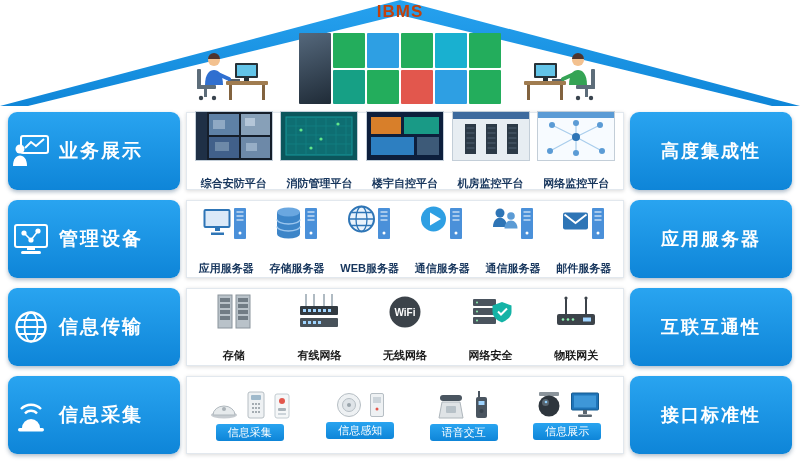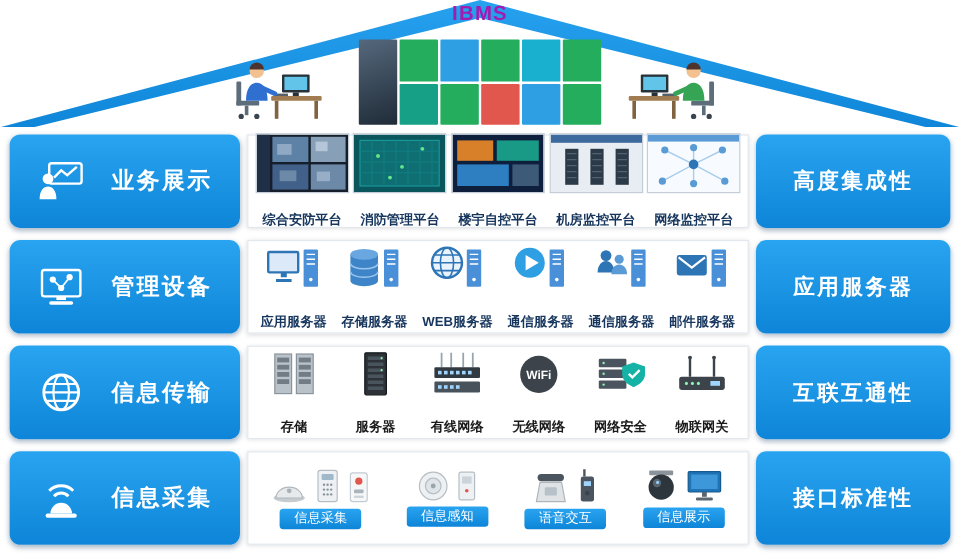--- a/index.html
+++ b/index.html
@@ -6,37 +6,37 @@
   body{font-family:"Liberation Sans","DejaVu Sans",sans-serif;background:#fff}
   .canvas{position:relative;width:800px;height:463px;overflow:hidden;background:#fff}
 
   
   .roof{position:absolute;left:0;top:0;width:800px;height:106px}
   .roof-tri{position:absolute;left:0;top:0;width:100%;height:100%;
     background:linear-gradient(180deg,#27a2ef,#0f86d8);
     clip-path:polygon(50% 0,100% 100%,0 100%)}
   .roof-inner{position:absolute;left:28px;top:15px;width:744px;height:91px;background:#fff;
     clip-path:polygon(50% 0,100% 100%,0 100%)}
-  .roof-title{position:absolute;left:0;right:0;top:2px;text-align:center;color:#a21caf;
+  .roof-title{position:absolute;left:0;right:0;top:2px;text-align:center;color:#c2410c;
     font-weight:bold;font-size:17px;letter-spacing:1px}
   .mosaic{position:absolute;left:299px;top:33px;width:202px;height:71px;display:grid;
     grid-template-columns:repeat(6,1fr);grid-template-rows:1fr 1fr;gap:2px}
   .tile{border-radius:1px}
   .tile.big{grid-row:span 2;background:linear-gradient(160deg,#55687c,#1f2b37)}
   .tile.g{background-image:radial-gradient(circle at 50% 46%,rgba(255,255,255,.92) 2.6px,rgba(255,255,255,0) 3.2px)}
   .person{position:absolute;bottom:1px}
   .person.left{left:190px}
   .person.right{right:198px;transform:scaleX(-1)}
 
   
   .rows{position:absolute;left:0;top:112px;width:800px}
   .row{display:flex;align-items:stretch;height:78px;margin:0 8px 10px}
   .row:last-child{margin-bottom:0}
   .card-left{width:168px;flex:0 0 168px;background:linear-gradient(180deg,#29a4f0,#0e85d8);
-    border-radius:9px;display:flex;align-items:center;gap:23px;padding-left:24px;
+    border-radius:9px;display:flex;align-items:center;gap:9px;padding-left:4px;
     box-shadow:0 2px 4px rgba(20,60,100,.35)}
   .card-left .lbl{color:#fff;font-size:19px;font-weight:bold;letter-spacing:2px;white-space:nowrap}
   .card-mid{flex:1 1 auto;margin:0 6px;background:#fff;border:1px solid #e2e8ee;
     box-shadow:0 1px 4px rgba(0,0,0,.15);display:flex;align-items:center;
     justify-content:space-around;padding:3px 4px}
   .card-right{width:162px;flex:0 0 162px;background:linear-gradient(180deg,#29a4f0,#0e85d8);
     border-radius:9px;display:flex;align-items:center;justify-content:center;
     box-shadow:0 2px 4px rgba(20,60,100,.35)}
   .card-right .lbl{color:#fff;font-size:18px;font-weight:bold;letter-spacing:2px;white-space:nowrap}
 
@@ -312,34 +312,20 @@
             <rect x="25" y="3" width="14" height="33" fill="#b9c2c9" stroke="#8a949c"></rect>
             <rect x="27" y="6" width="10" height="4" fill="#717c85"></rect>
               <rect x="27" y="12" width="10" height="4" fill="#717c85"></rect>
             <rect x="27" y="18" width="10" height="4" fill="#717c85"></rect>
               <rect x="27" y="24" width="10" height="4" fill="#717c85"></rect>
           </svg>
           <span class="cap">存储</span>
         </div>
         <div class="item">
           <svg width="46" height="40" viewBox="0 0 46 40">
-            <rect x="14" y="2" width="18" height="35" rx="1" fill="#2c3237" stroke="#14181b"></rect>
-            <rect x="16.5" y="5" width="13" height="3" fill="#49545c"></rect>
-              <rect x="16.5" y="10" width="13" height="3" fill="#49545c"></rect>
-            <rect x="16.5" y="15" width="13" height="3" fill="#49545c"></rect>
-              <rect x="16.5" y="20" width="13" height="3" fill="#49545c"></rect>
-            <rect x="16.5" y="25" width="13" height="3" fill="#49545c"></rect>
-              <rect x="16.5" y="30" width="13" height="3" fill="#49545c"></rect>
-            <circle cx="28" cy="6.5" r="0.9" fill="#7ef2a8"></circle>
-              <circle cx="28" cy="16.5" r="0.9" fill="#7ef2a8"></circle>
-          </svg>
-          <span class="cap">服务器</span>
-        </div>
-        <div class="item">
-          <svg width="46" height="40" viewBox="0 0 46 40">
             <path d="M10 2 v12 M18 2 v12 M28 2 v12 M36 2 v12" stroke="#97a5b0" stroke-width="1.5"></path>
             <rect x="4" y="14" width="38" height="9" rx="1" fill="#323a41"></rect>
             <rect x="7" y="17" width="3" height="3" fill="#9fd4ff"></rect>
               <rect x="12" y="17" width="3" height="3" fill="#9fd4ff"></rect>
             <rect x="17" y="17" width="3" height="3" fill="#9fd4ff"></rect>
               <rect x="22" y="17" width="3" height="3" fill="#9fd4ff"></rect>
             <rect x="27" y="17" width="3" height="3" fill="#9fd4ff"></rect>
               <rect x="32" y="17" width="3" height="3" fill="#9fd4ff"></rect>
             <rect x="4" y="26" width="38" height="9" rx="1" fill="#48525a"></rect>
             <rect x="7" y="29" width="3" height="3" fill="#9fd4ff"></rect>

